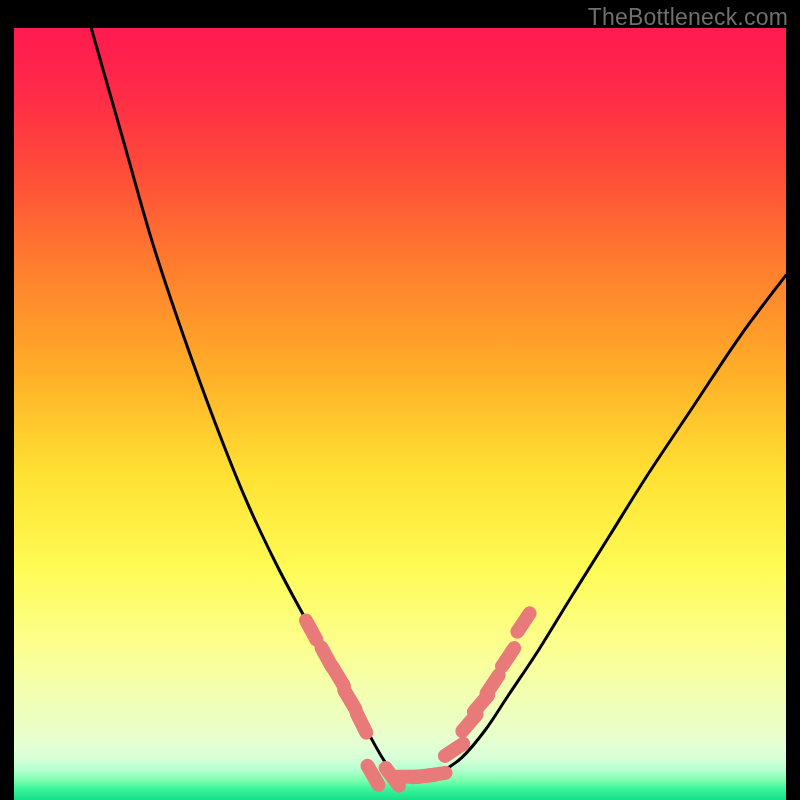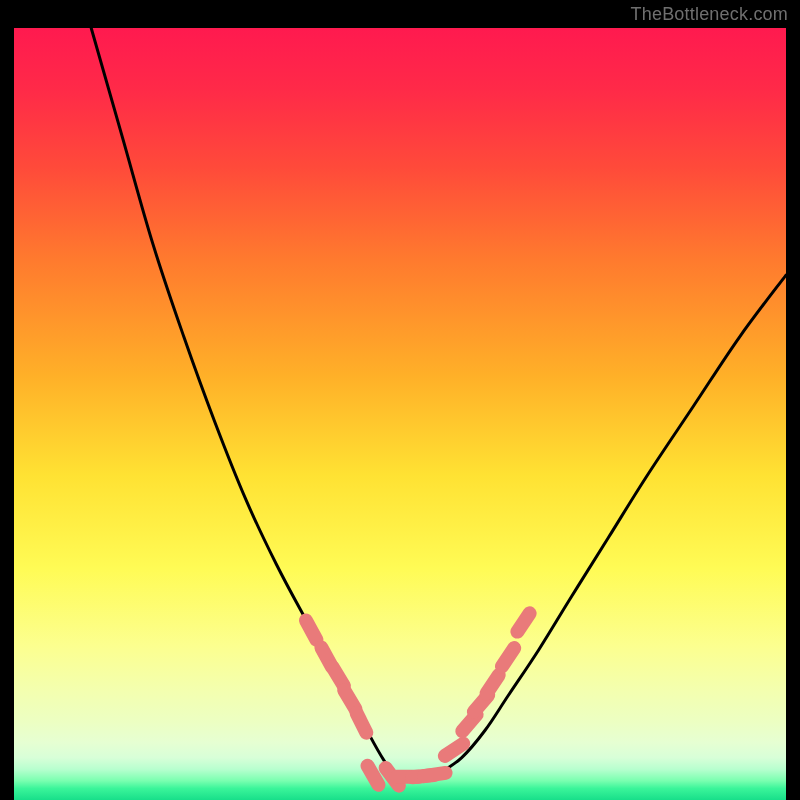--- a/index.html
+++ b/index.html
@@ -24,21 +24,21 @@
     left: 0;
     top: 0;
     width: 772px;
     height: 772px;
   }
   .watermark {
     position: absolute;
     top: 4px;
     right: 12px;
     color: #6f6f6f;
-    font-size: 18px;
+    font-size: 23px;
     letter-spacing: 0.2px;
   }
 </style>
 </head>
 <body>
 
 <div class="frame">
   <svg class="plot" viewBox="0 0 772 772" preserveAspectRatio="none">
     <defs>
       <linearGradient id="bg-grad" x1="0" y1="0" x2="0" y2="1">

